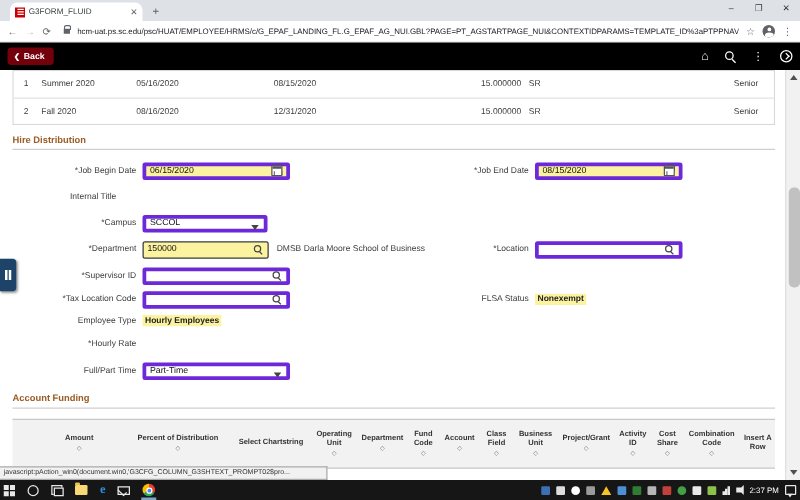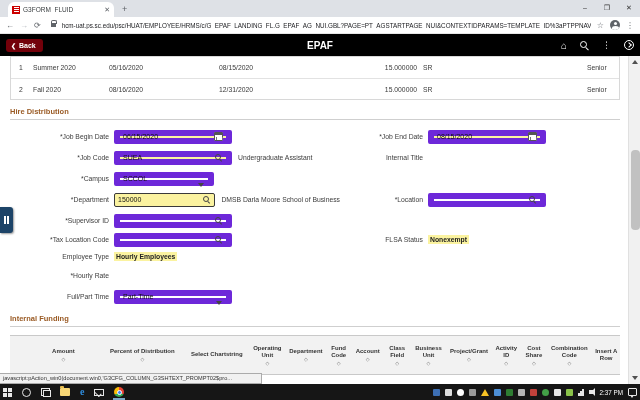--- a/index.html
+++ b/index.html
@@ -58,21 +58,21 @@
 
   .secheading { color:#9a5b25; font-size:7.5px; font-weight:bold; margin:7px 8px 0 0; padding-bottom:3px; border-bottom:1px solid #cfcfcf; }
 
   .form { margin-top:6px; }
   .frow { display:flex; align-items:center; height:21px; }
   .frow.short { height:17px; }
   .lcell { display:flex; align-items:center; width:330px; flex:none; }
   .rcell { display:flex; align-items:center; flex:1; }
   .flabel { width:104px; text-align:right; font-size:6.8px; color:#3c3c3c; padding-right:5px; flex:none; white-space:nowrap; }
   .rlabel { width:88px; text-align:right; font-size:6.8px; color:#3c3c3c; padding-right:5px; flex:none; white-space:nowrap; }
-  .fbox { height:14px; border:6px solid #6d28d9; border-radius:2px; background:#fff; display:flex; align-items:center; font-size:7px; color:#111; padding:0 3px; }
+  .fbox { height:14px; border:3px solid #6d28d9; border-radius:2px; background:#fff; display:flex; align-items:center; font-size:7px; color:#111; padding:0 3px; }
   .yellow { background:#fbf3a0; }
   .w118 { width:118px; } .w100 { width:100px; }
   .fbox input { border:none; background:transparent; font-size:7px; width:100%; outline:none; font-family:"Liberation Sans",sans-serif; color:#111; padding:0; }
   .focused { border:1.6px solid #3a3a3a; }
   .icon-right { margin-left:auto; flex:none; }
   .magdark { display:inline-block; width:8px; height:8px; position:relative; }
   .magdark::before { content:""; position:absolute; top:0; left:0; width:4px; height:4px; border:1px solid #444; border-radius:50%; }
   .magdark::after { content:""; position:absolute; left:5px; top:5px; width:3px; height:1px; background:#444; transform:rotate(45deg); transform-origin:0 0; }
   .cal { display:inline-block; width:9px; height:9px; border:1px solid #555; border-radius:1px; position:relative; background:#fff; }
   .cal::before { content:""; position:absolute; top:0; left:0; right:0; height:2px; background:#555; }
@@ -160,21 +160,20 @@
     <span class="star">☆</span>
     <span class="avatar"></span>
     <span class="chromemenu">⋮</span>
   </div>
 
   <div class="psheader">
     <div class="backchip">
       <span class="chev">❮</span>
       <span>Back</span>
     </div>
-    <div class="pstitle">EPAF</div>
     <div class="psicons">
       <span class="homeic">⌂</span>
       <span class="mag"></span>
       <span class="dots3">⋮</span>
       <span class="navbarring"></span>
     </div>
   </div>
 
   <div class="content">
 
@@ -214,28 +213,20 @@
         <div class="rcell">
           <span class="rlabel">*Job End Date</span>
           <div class="fbox yellow w118">
             <input value="08/15/2020" style="">
             <span class="cal icon-right"></span>
           </div>
         </div>
       </div>
 
       <div class="frow">
-        <div class="lcell">
-          <span class="flabel">*Job Code</span>
-          <div class="fbox yellow w118">
-            <input value="SUEA" style="">
-            <span class="magdark icon-right"></span>
-          </div>
-          <span class="desc">Undergraduate Assistant</span>
-        </div>
         <div class="rcell">
           <span class="rlabel">Internal Title</span>
         </div>
       </div>
 
       <div class="frow">
         <div class="lcell">
           <span class="flabel">*Campus</span>
           <div class="fbox w100 selbox">
             <span>SCCOL</span>
@@ -307,21 +298,21 @@
           <span class="flabel">Full/Part Time</span>
           <div class="fbox w118 selbox">
             <span>Part-Time</span>
           </div>
         </div>
         <div class="rcell"></div>
       </div>
 
     </div>
 
-    <div class="secheading">Internal Funding</div>
+    <div class="secheading">Account Funding</div>
 
     <div class="afheader">
       <div class="afh num"></div>
       <div class="afh amount">
           <span>Amount</span>
           <span class="sortd">◇</span>
         </div>
       <div class="afh pct">
           <span>Percent of Distribution</span>
           <span class="sortd">◇</span>

